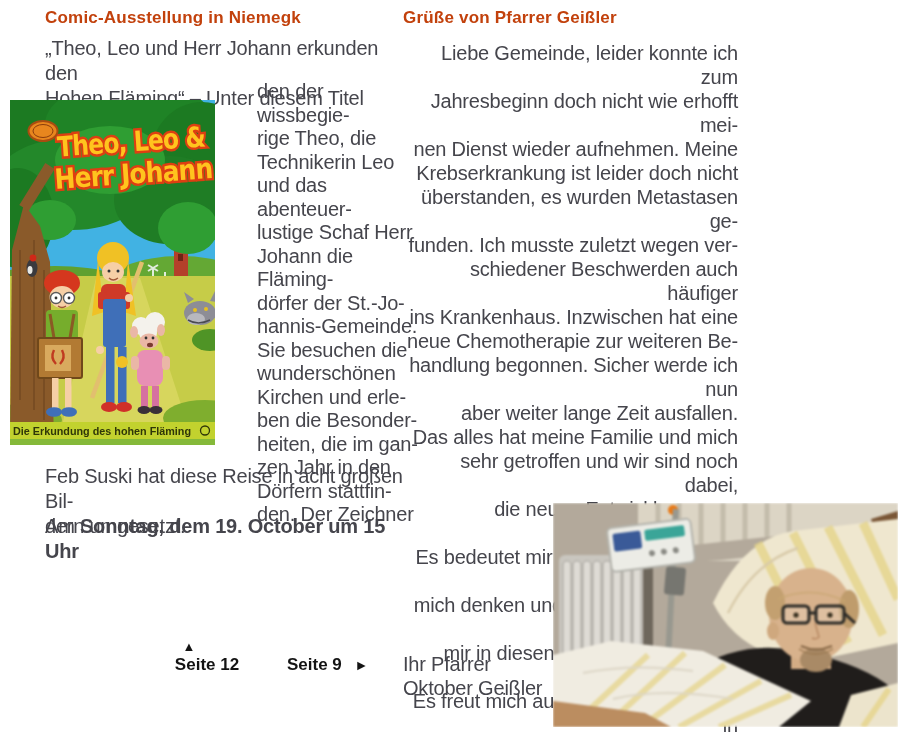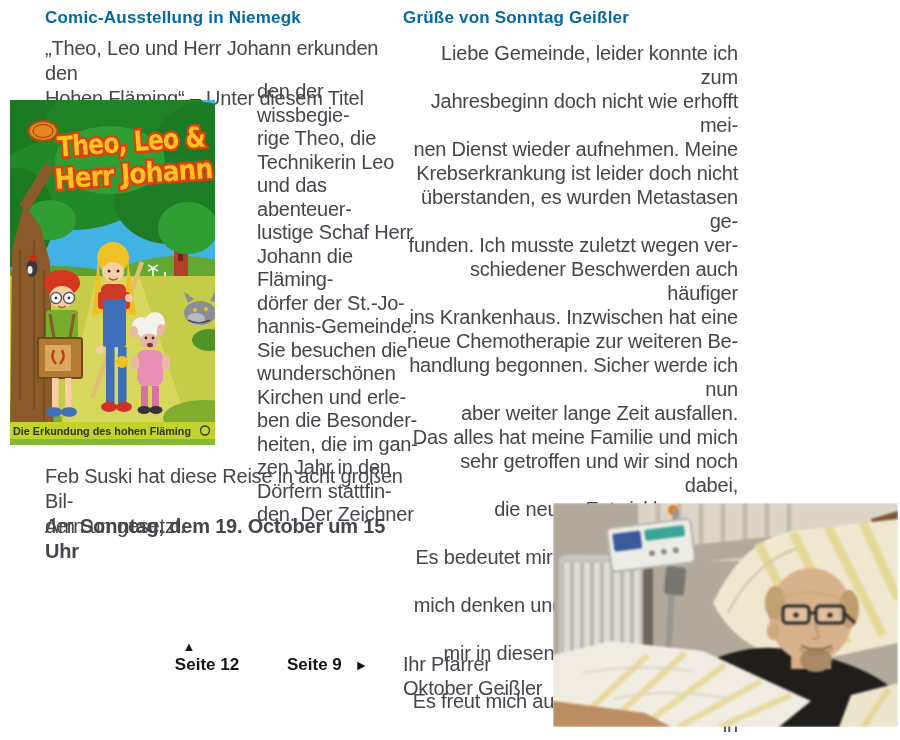--- a/index.html
+++ b/index.html
@@ -5,21 +5,21 @@
   * { box-sizing: border-box; }
   html,body { margin:0; padding:0; }
   body {
     width:900px; height:740px; background:#ffffff;
     font-family:"Liberation Sans", sans-serif;
     color:#45454c; overflow:hidden;
   }
   .page { position:relative; width:900px; height:740px; background:#fff; }
   .abs { position:absolute; }
   .heading {
-    font-size:17px; font-weight:bold; color:#0369a1; letter-spacing:.2px;
+    font-size:17px; font-weight:bold; color:#c2410c; letter-spacing:.2px;
   }
   .body-text { font-size:20px; letter-spacing:-.2px; }
   .lines { white-space:pre-line; }
   .lh25 { line-height:25px; }
   .lh235 { line-height:23.5px; }
   .lh24 { line-height:24px; }
   b, .bold { font-weight:bold; }
   .nav-row { color:#141414; font-weight:bold; font-size:17px; }
   .nav-up { position:absolute; left:92px; top:0; width:140px; text-align:center; cursor:pointer; }
   .nav-up .tri { display:block; font-size:13px; line-height:13px; margin:0 auto 2px auto; transform:translateX(-18px); }
@@ -212,21 +212,21 @@
     <span class="nav-up">
       <span class="tri">▲</span>
       <span>Seite 12</span>
     </span>
     <span class="nav-next">
       <span>Seite 9</span>
       <span class="tri">►</span>
     </span>
   </div>
 
-  <div class="abs heading" style="left:403px; top:8px; width:330px;">Grüße von Sonntag Geißler</div>
+  <div class="abs heading" style="left:403px; top:8px; width:330px;">Grüße von Pfarrer Geißler</div>
 
   <div class="abs body-text lines lh24" style="left:403px; top:41px; width:335px;text-align:right;">Liebe Gemeinde, leider konnte ich zum
 Jahresbeginn doch nicht wie erhofft mei-
 nen Dienst wieder aufnehmen. Meine
 Krebserkrankung ist leider doch nicht
 überstanden, es wurden Metastasen ge-
 funden. Ich musste zuletzt wegen ver-
 schiedener Beschwerden auch häufiger
 ins Krankenhaus. Inzwischen hat eine
 neue Chemotherapie zur weiteren Be-

